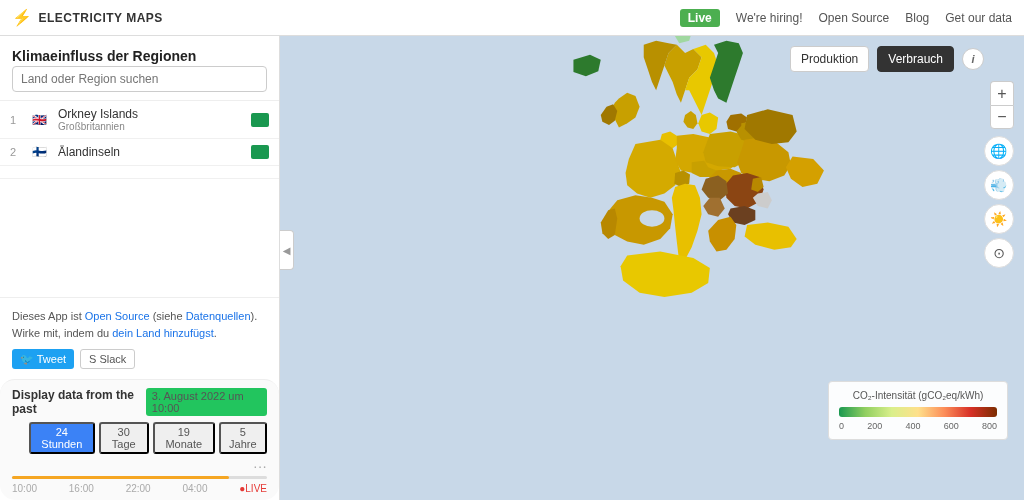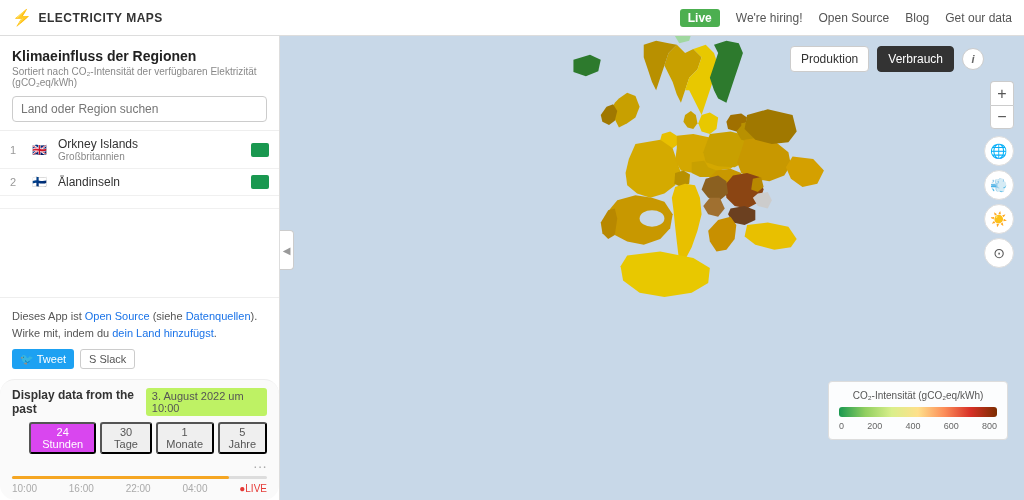--- a/index.html
+++ b/index.html
@@ -52,24 +52,24 @@
     .social-buttons { display: flex; gap: 6px; margin-top: 8px; }
     .tweet-btn { background: #1da1f2; color: #fff; border: none; border-radius: 3px; padding: 3px 8px; font-size: 11px; cursor: pointer; display: flex; align-items: center; gap: 3px; }
     .slack-btn { background: #fff; color: #555; border: 1px solid #ccc; border-radius: 3px; padding: 3px 8px; font-size: 11px; cursor: pointer; }
 
     
     .bottom-panel {
       padding: 8px 12px 6px; border-top: 1px solid #eee; background: #fafafa; border-radius: 15px;
     }
     .bottom-panel-header { display: flex; align-items: center; justify-content: space-between; margin-bottom: 6px; }
     .bottom-title { font-size: 12px; font-weight: 700; color: #333; }
-    .bottom-date { font-size: 11px; color: #555; background: #bef264; padding: 2px 6px; border-radius: 3px; }
+    .bottom-date { font-size: 11px; color: #555; background: #22c55e; padding: 2px 6px; border-radius: 3px; }
     .time-tabs { display: flex; gap: 4px; margin-bottom: 4px; }
     .time-tab { font-size: 11px; color: #555; padding: 2px 6px; border-radius: 3px; cursor: pointer; }
-    .time-tab.active { background: #d946ef; color: #fff; margin-left: 17px; }
+    .time-tab.active { background: #3b82f6; color: #fff; margin-left: 17px; }
     .timeline-bar {
       height: 3px; background: #ddd; border-radius: 2px; margin-bottom: 4px;
       position: relative;
     }
     .timeline-bar .progress { height: 100%; background: #f5a623; border-radius: 2px; width: 85%; }
     .timeline-dots { display: flex; justify-content: space-between; font-size: 10px; color: #aaa; }
     .live-dot { color: #e53935; }
     .dots-menu { font-size: 14px; color: #aaa; text-align: right; margin-bottom: 2px; }
 
     
@@ -156,21 +156,20 @@
     <a>We're hiring!</a>
     <a>Open Source</a>
     <a>Blog</a>
     <a>Get our data</a>
   </nav>
 </header>
 
 <div class="left-panel">
   <div class="panel-header">
     <div class="panel-title">Klimaeinfluss der Regionen</div>
-    <div class="panel-subtitle">Sortiert nach CO₂-Intensität der verfügbaren Elektrizität (gCO₂eq/kWh)</div>
     <input class="search-box" type="text" placeholder="Land oder Region suchen" style="">
   </div>
 
   <div class="rankings" id="rankings-container">
       <div class="rank-item">
     <span class="rank-num">1</span>
     <span class="rank-flag">🇬🇧</span>
     <div class="rank-info">
       <div class="rank-name">Orkney Islands</div>
       <div class="rank-country">Großbritannien</div>
@@ -211,21 +210,21 @@
   </div>
 
   <div class="bottom-panel">
     <div class="bottom-panel-header">
       <span class="bottom-title">Display data from the past</span>
       <span class="bottom-date">3. August 2022 um 10:00</span>
     </div>
     <div class="time-tabs" id="time-tabs-container">
         <button class="time-tab active">24 Stunden</button>
         <button class="time-tab">30 Tage</button>
-        <button class="time-tab">1 Monate</button>
+        <button class="time-tab">19 Monate</button>
         <button class="time-tab">5 Jahre</button>
       </div>
     <div class="dots-menu">···</div>
     <div class="timeline-bar">
       <div class="progress"></div>
     </div>
     <div class="timeline-dots" id="timeline-labels">
         <span>10:00</span>
         <span>16:00</span>
         <span>22:00</span>

